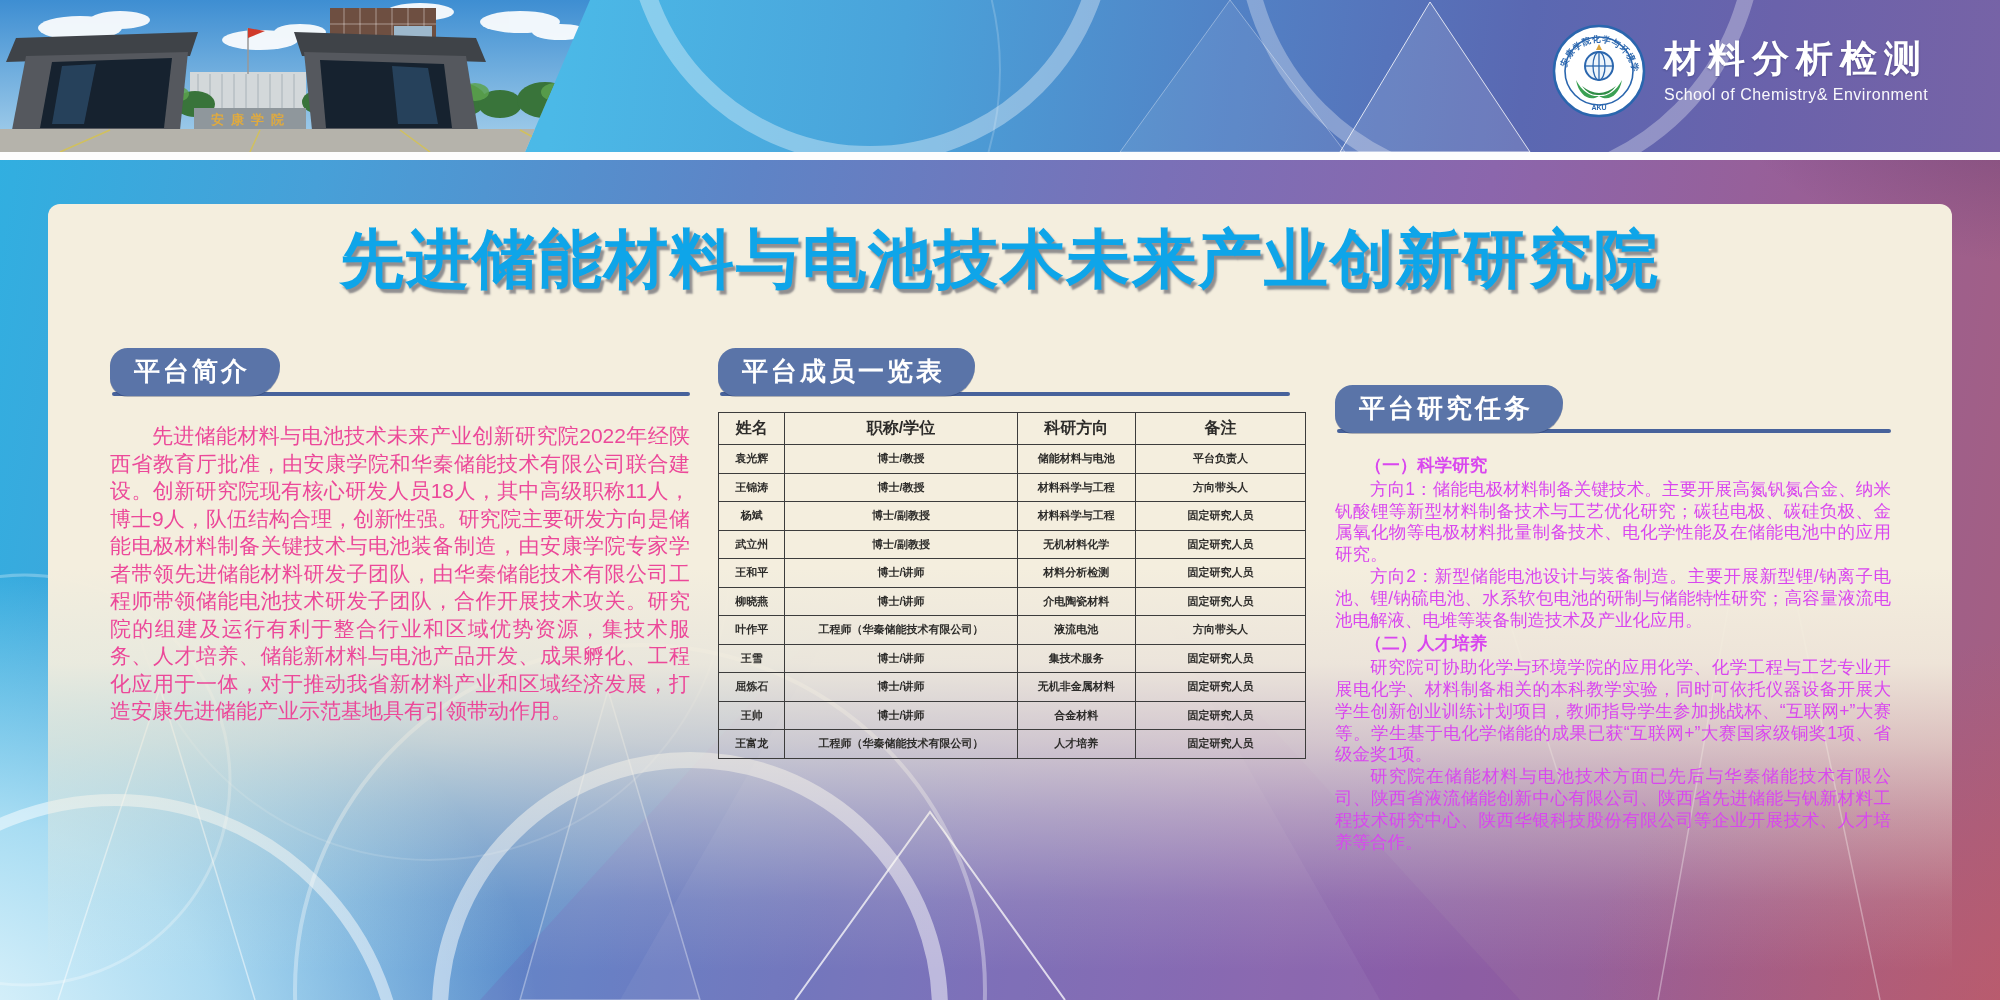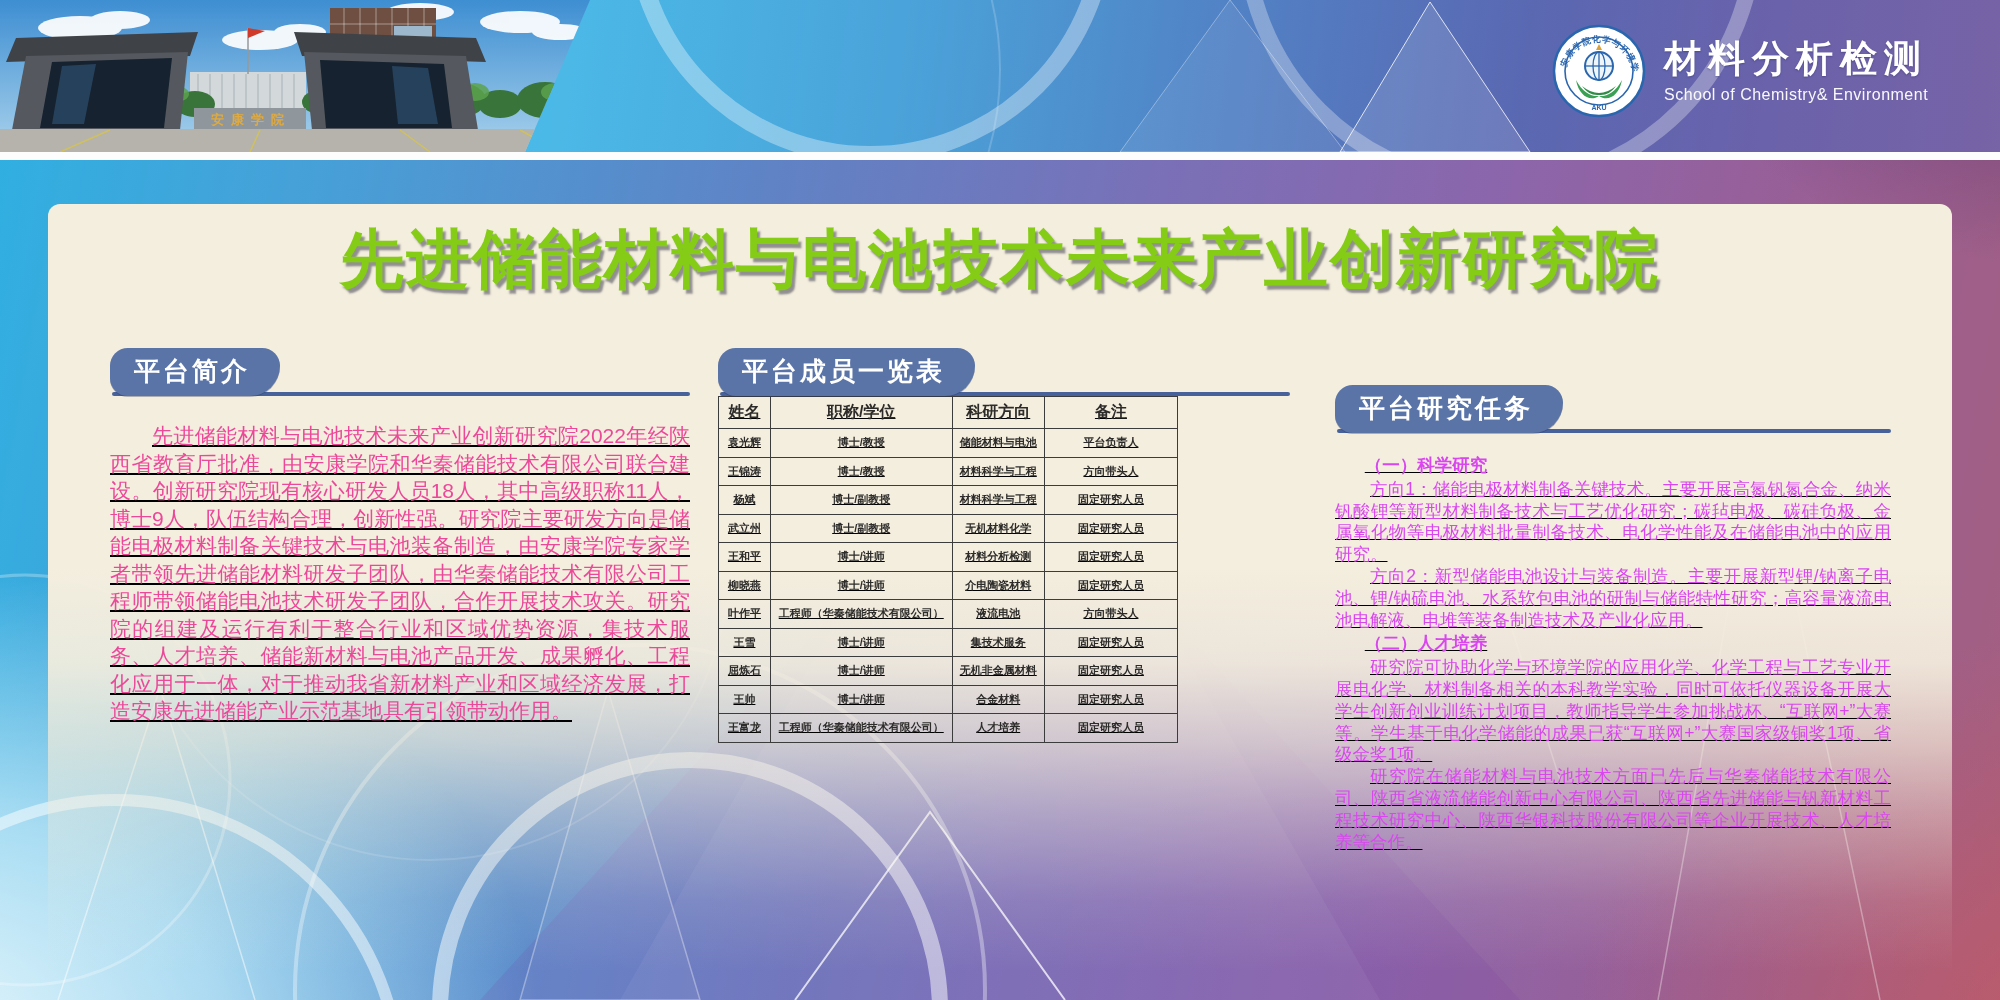--- a/index.html
+++ b/index.html
@@ -34,39 +34,39 @@
   .panel{position:absolute;left:48px;top:204px;width:1904px;height:792px;z-index:2;border-radius:12px;
     background:linear-gradient(180deg,
       rgba(244,238,222,1) 0%, rgba(244,238,222,1) 46%, rgba(244,238,222,0.93) 58%,
       rgba(243,236,218,0.70) 68%, rgba(243,236,218,0.42) 77%, rgba(243,236,218,0.12) 88%,
       rgba(243,236,218,0) 97%);}
 
   .content{position:absolute;inset:0;z-index:4;}
 
   .main-title{position:absolute;left:0;right:0;top:216px;text-align:center;
     font-family:"DejaVu Serif","Liberation Serif",serif;font-weight:900;
-    font-size:64px;letter-spacing:2px;color:#84cc16;
+    font-size:64px;letter-spacing:2px;color:#0ea5e9;
     text-shadow:3px 4px 2px rgba(45,48,66,0.5);}
 
-  .col{position:absolute;text-decoration:underline;}
+  .col{position:absolute;}
   .col-intro{left:110px;top:348px;width:580px;}
   .col-members{left:718px;top:348px;width:572px;}
   .col-tasks{left:1335px;top:348px;width:556px;margin-top:37px;}
 
   .col-header{position:relative;height:48px;}
   .col-header .hline{position:absolute;left:2px;right:0;bottom:0;height:4px;background:#47629b;border-radius:2px;}
   .col-header .badge{position:absolute;left:0;bottom:0;background:#5a74a8;color:#fff;
     font-size:26px;font-weight:700;letter-spacing:3px;line-height:1;
     padding:10px 30px 12px 24px;border-radius:20px 20px 34px 20px;
     box-shadow:0 1px 0 rgba(40,55,95,.35);}
 
   .intro-text{margin-top:26px;font-size:21px;line-height:27.5px;color:#ec4899;
     text-align:justify;text-indent:2em;font-weight:500;}
 
-  table.members{border-collapse:collapse;width:460px;table-layout:fixed;}
+  table.members{border-collapse:collapse;margin-top:16px;width:588px;table-layout:fixed;}
   table.members th,table.members td{border:1.6px solid #3c3c3c;text-align:center;
     color:#2d2c2a;padding:0 2px;overflow:hidden;white-space:nowrap;}
   table.members th{height:31px;font-size:16px;font-weight:700;}
   table.members td{height:27.5px;font-size:11px;font-weight:600;}
 
   .tasks-text{margin-top:22px;font-size:17.5px;line-height:21.8px;color:#d946ef;text-align:justify;}
   .tasks-text h4{margin:2px 0;font-size:17.5px;font-weight:800;text-indent:1.7em;}
   .tasks-text p{margin:0;text-indent:2em;font-weight:500;}
 </style>
 </head>

